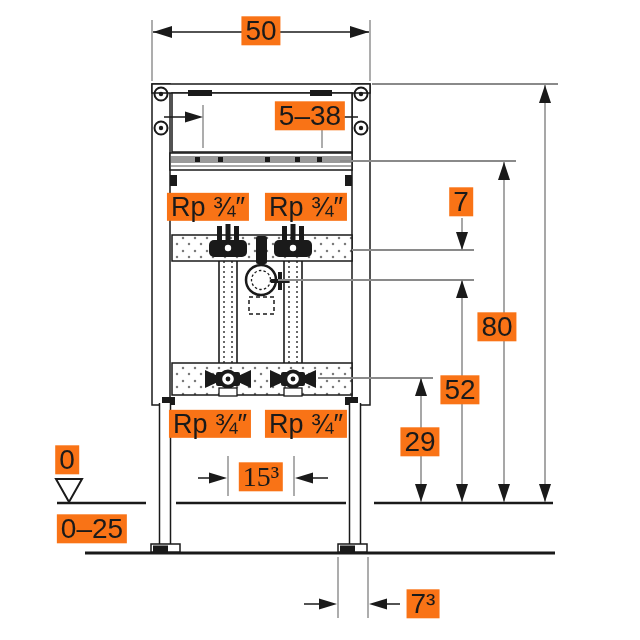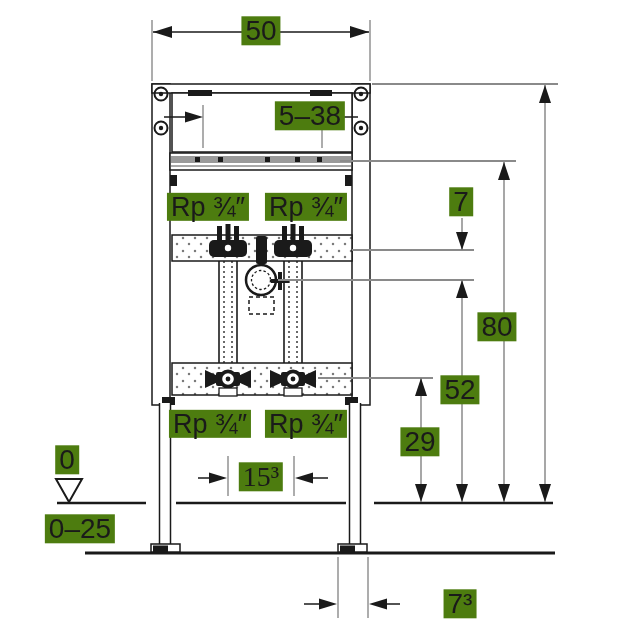--- a/index.html
+++ b/index.html
@@ -3,21 +3,21 @@
 <meta charset="utf-8">
 <style>
   html,body { margin:0; padding:0; background:#fff; }
   .stage {
     position:relative; width:640px; height:640px; background:#fff;
     font-family:"Liberation Sans", sans-serif; overflow:hidden;
   }
   .stage svg { position:absolute; left:0; top:0; }
   .lbl {
     position:absolute; transform:translate(-50%,-50%);
-    background:#4d7c0f; padding:0 4px; white-space:nowrap;
+    background:#f97316; padding:0 4px; white-space:nowrap;
     font-size:28px; line-height:1.05; color:#1a1a1a;
     font-family:"Liberation Sans", sans-serif;
   }
   .lbl.small { font-size:27px; }
 </style>
 </head>
 <body>
 
 <div class="stage">
 
@@ -230,16 +230,16 @@
 <div class="lbl small" style="left:208px; top:207px;">Rp ¾″</div>
 <div class="lbl small" style="left:306px; top:207px;">Rp ¾″</div>
 <div class="lbl" style="left:461px; top:202px;">7</div>
 <div class="lbl" style="left:485px; top:327px;margin-left:12px;">80</div>
 <div class="lbl" style="left:460px; top:390px;">52</div>
 <div class="lbl" style="left:420px; top:442px;">29</div>
 <div class="lbl small" style="left:210px; top:424px;">Rp ¾″</div>
 <div class="lbl small" style="left:306px; top:424px;">Rp ¾″</div>
 <div class="lbl" style="left:261px; top:477px;font-family:Liberation Serif, serif;">15³</div>
 <div class="lbl" style="left:67px;  top:460px;">0</div>
-<div class="lbl" style="left:80px;  top:529px;">0–25</div>
-<div class="lbl" style="left:423px; top:604px;margin-left:37px;">7³</div>
+<div class="lbl" style="left:92px;  top:529px;">0–25</div>
+<div class="lbl" style="left:423px; top:604px;">7³</div>
 
 </div>
 
 </body></html>

